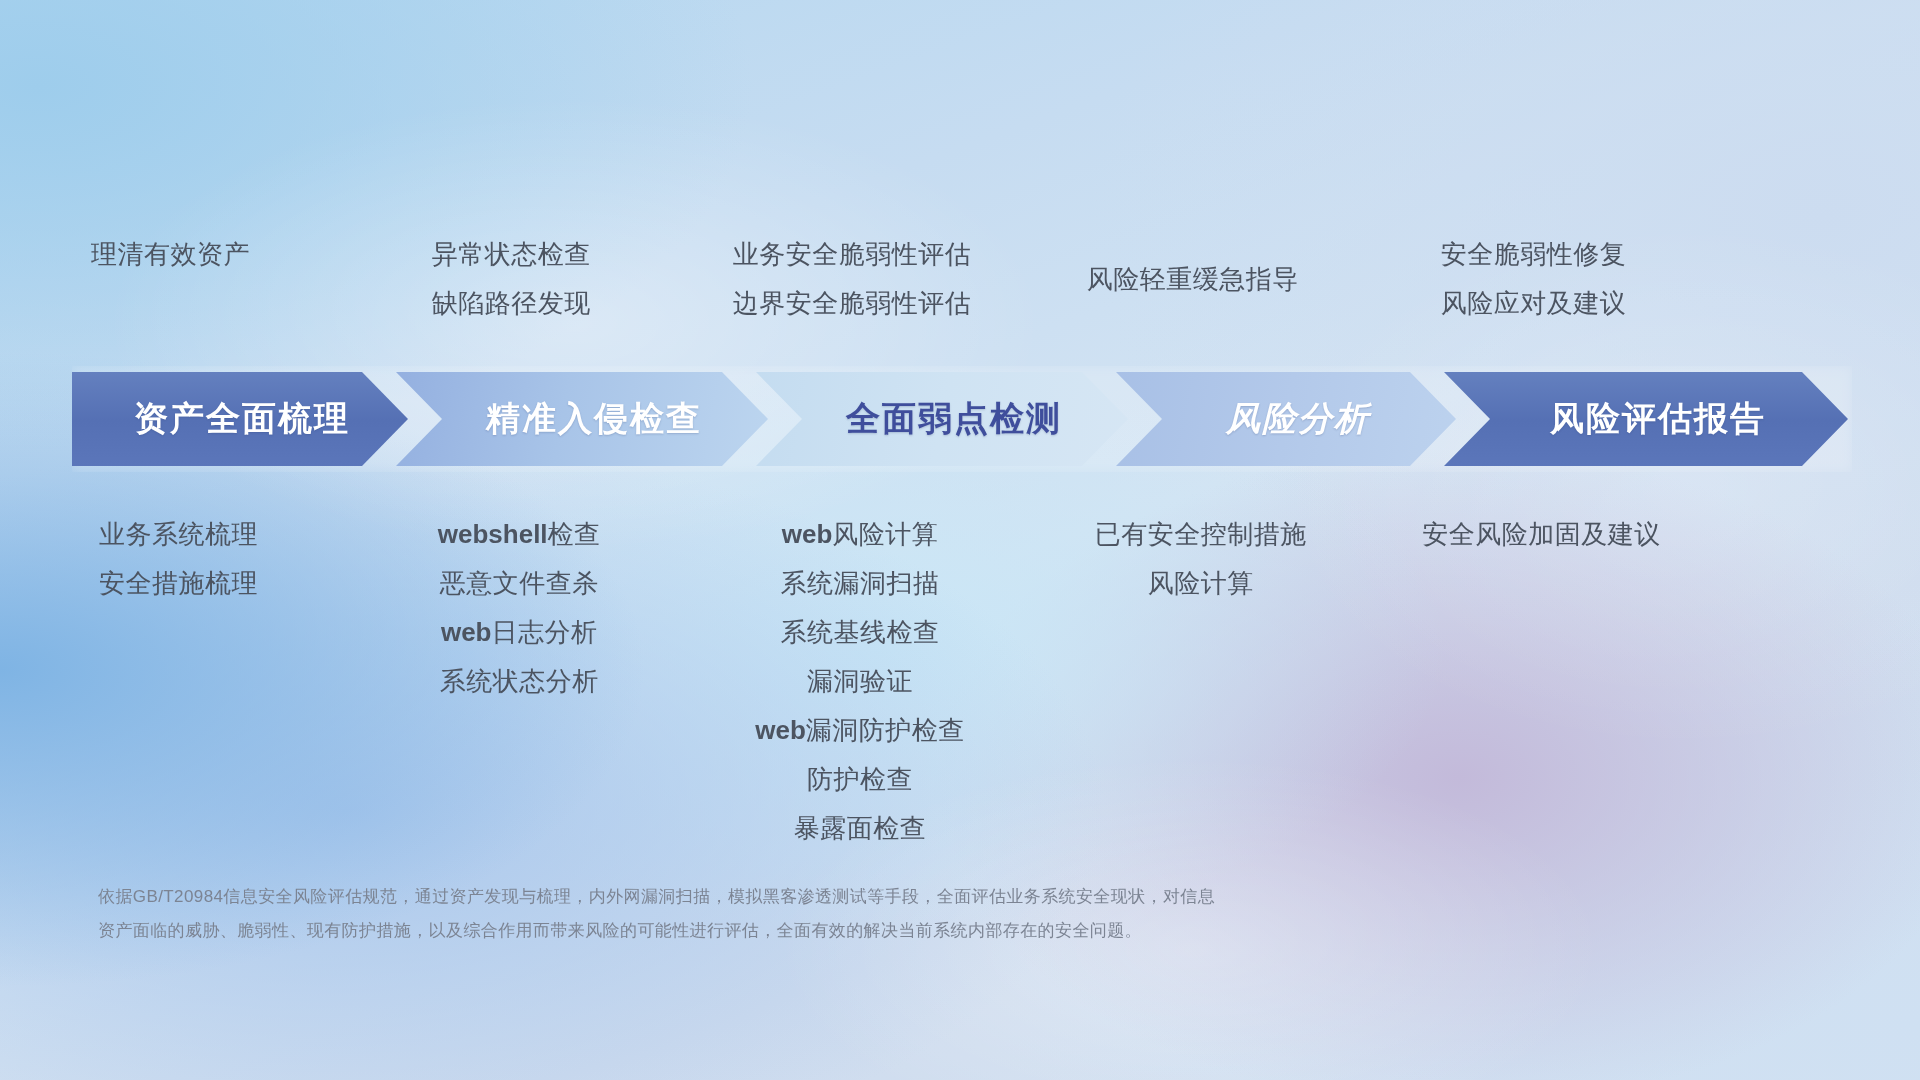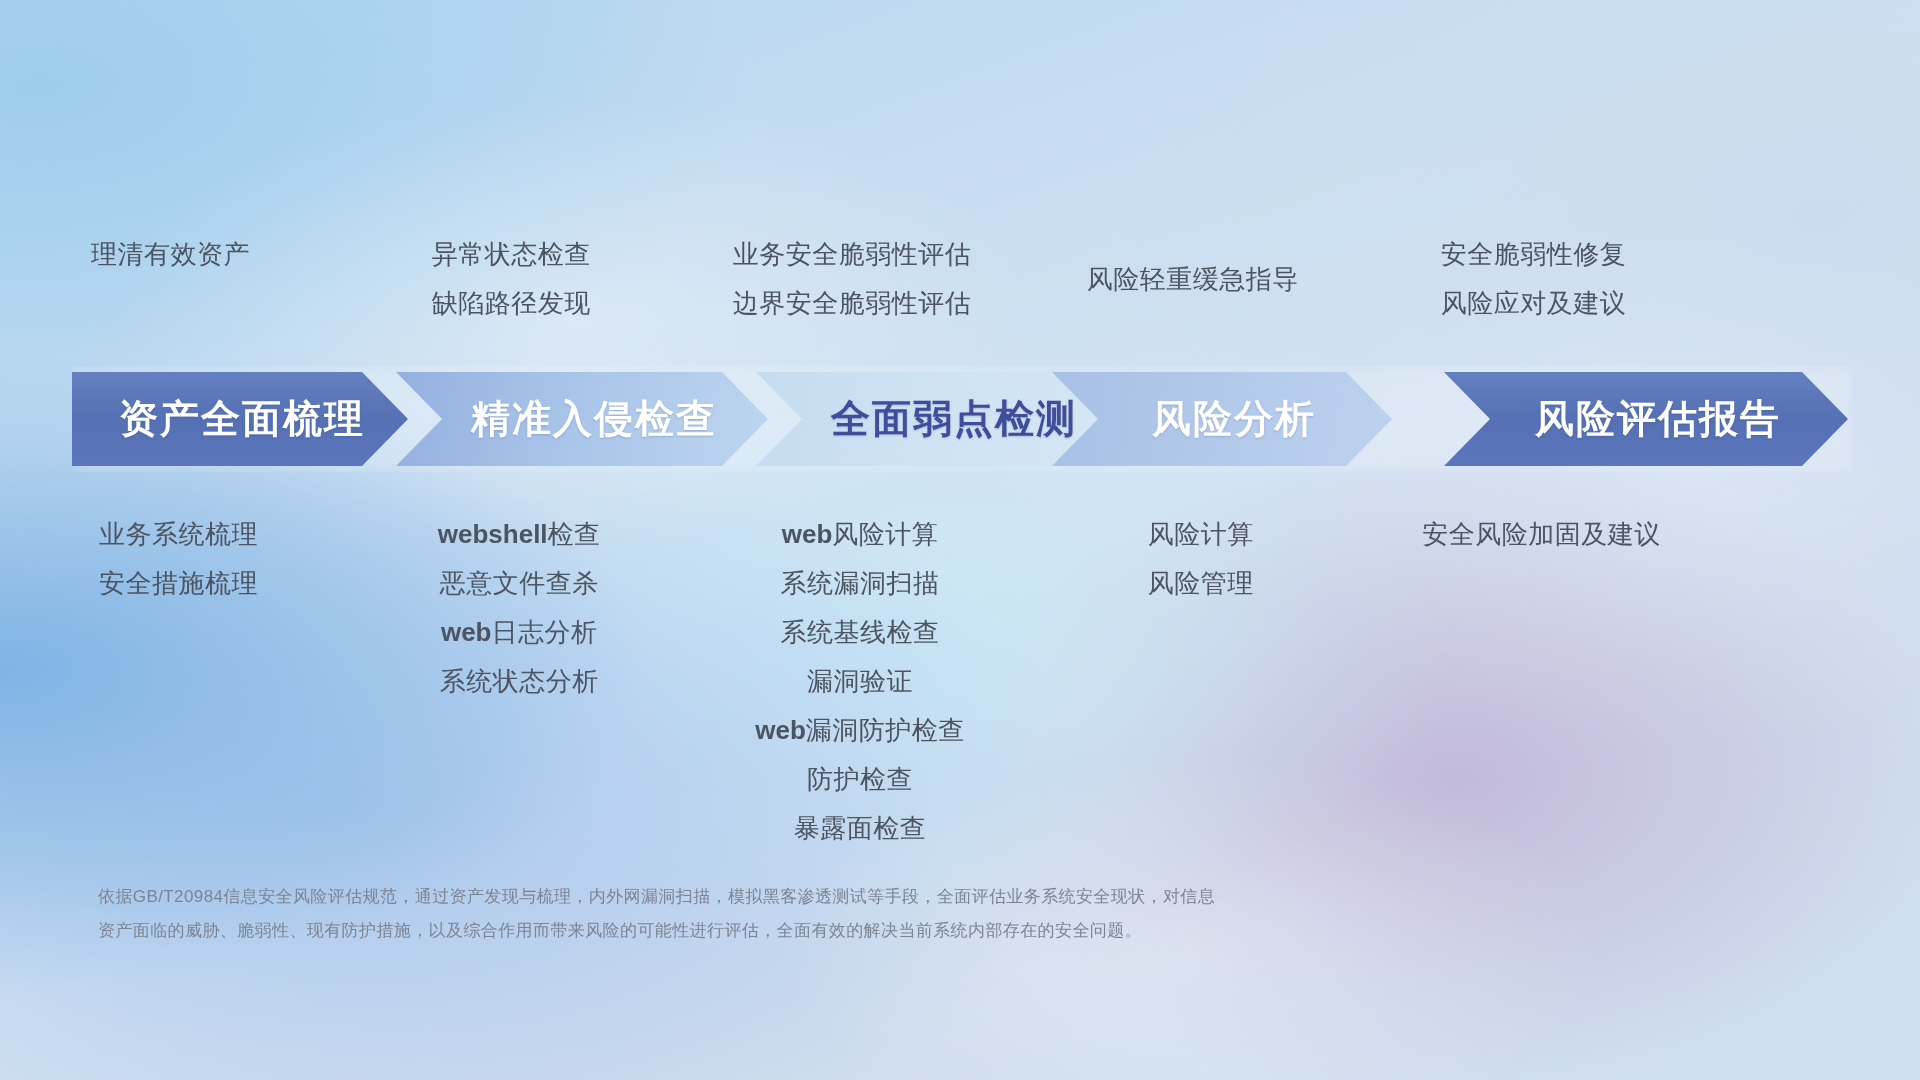--- a/index.html
+++ b/index.html
@@ -56,21 +56,21 @@
     position:absolute;top:0;height:94px;
     display:flex;align-items:center;justify-content:center;
     -webkit-clip-path:polygon(0 0, calc(100% - 46px) 0, 100% 50%, calc(100% - 46px) 100%, 0 100%, 46px 50%);
     clip-path:polygon(0 0, calc(100% - 46px) 0, 100% 50%, calc(100% - 46px) 100%, 0 100%, 46px 50%);
   }
   .arrow.first{
     -webkit-clip-path:polygon(0 0, calc(100% - 46px) 0, 100% 50%, calc(100% - 46px) 100%, 0 100%);
     clip-path:polygon(0 0, calc(100% - 46px) 0, 100% 50%, calc(100% - 46px) 100%, 0 100%);
   }
   .arrow .cap{
-    font-size:39px;font-weight:bold;letter-spacing:2px;white-space:nowrap;
+    font-size:34px;font-weight:bold;letter-spacing:2px;white-space:nowrap;
     text-shadow:0 1px 2px rgba(40,60,110,.22);
     padding-left:24px;
   }
   .arrow.first .cap{padding-left:4px;}
 
   .a1{background:linear-gradient(180deg,#6480bf 0%, #5570b4 52%, #5b76ba 100%);}
   .a2{background:linear-gradient(100deg,#94b0e0 0%, #a8c4e8 45%, #bcd5ef 100%);}
   .a3{background:linear-gradient(100deg,#c4dcf0 0%, #cfe3f3 50%, #d6e6f4 100%);}
   .a4{background:linear-gradient(100deg,#a8c0e6 0%, #b3c9ea 50%, #bcd2ee 100%);}
   .a5{background:linear-gradient(180deg,#6480bf 0%, #5570b4 52%, #5b76ba 100%);}
@@ -127,21 +127,21 @@
   <div id="arrow-band">
     <div class="arrow first a1" style="left:72px;width:336px;">
       <span class="cap w">资产全面梳理</span>
     </div>
     <div class="arrow a2" style="left:396px;width:372px;">
       <span class="cap w">精准入侵检查</span>
     </div>
     <div class="arrow a3" style="left:756px;width:372px;">
       <span class="cap d">全面弱点检测</span>
     </div>
-    <div class="arrow a4" style="left:1052px;width:340px;">
+    <div class="arrow a4" style="left:1116px;width:340px;font-style:italic;">
       <span class="cap w">风险分析</span>
     </div>
     <div class="arrow a5" style="left:1444px;width:404px;">
       <span class="cap w">风险评估报告</span>
     </div>
   </div>
 
   <div class="row bot-row">
     <div class="col">
       <div class="item">业务系统梳理</div>
@@ -181,22 +181,22 @@
       </div>
       <div class="item">
         <span class="latin"></span><span>防护检查</span>
       </div>
       <div class="item">
         <span class="latin"></span><span>暴露面检查</span>
       </div>
     </div>
 
     <div class="col">
+      <div class="item">已有安全控制措施</div>
       <div class="item">风险计算</div>
-      <div class="item">风险管理</div>
     </div>
 
     <div class="col">
       <div class="item">安全风险加固及建议</div>
     </div>
   </div>
 
   <div id="footnote">
     <div>依据GB/T20984信息安全风险评估规范，通过资产发现与梳理，内外网漏洞扫描，模拟黑客渗透测试等手段，全面评估业务系统安全现状，对信息</div>
     <div>资产面临的威胁、脆弱性、现有防护措施，以及综合作用而带来风险的可能性进行评估，全面有效的解决当前系统内部存在的安全问题。</div>

